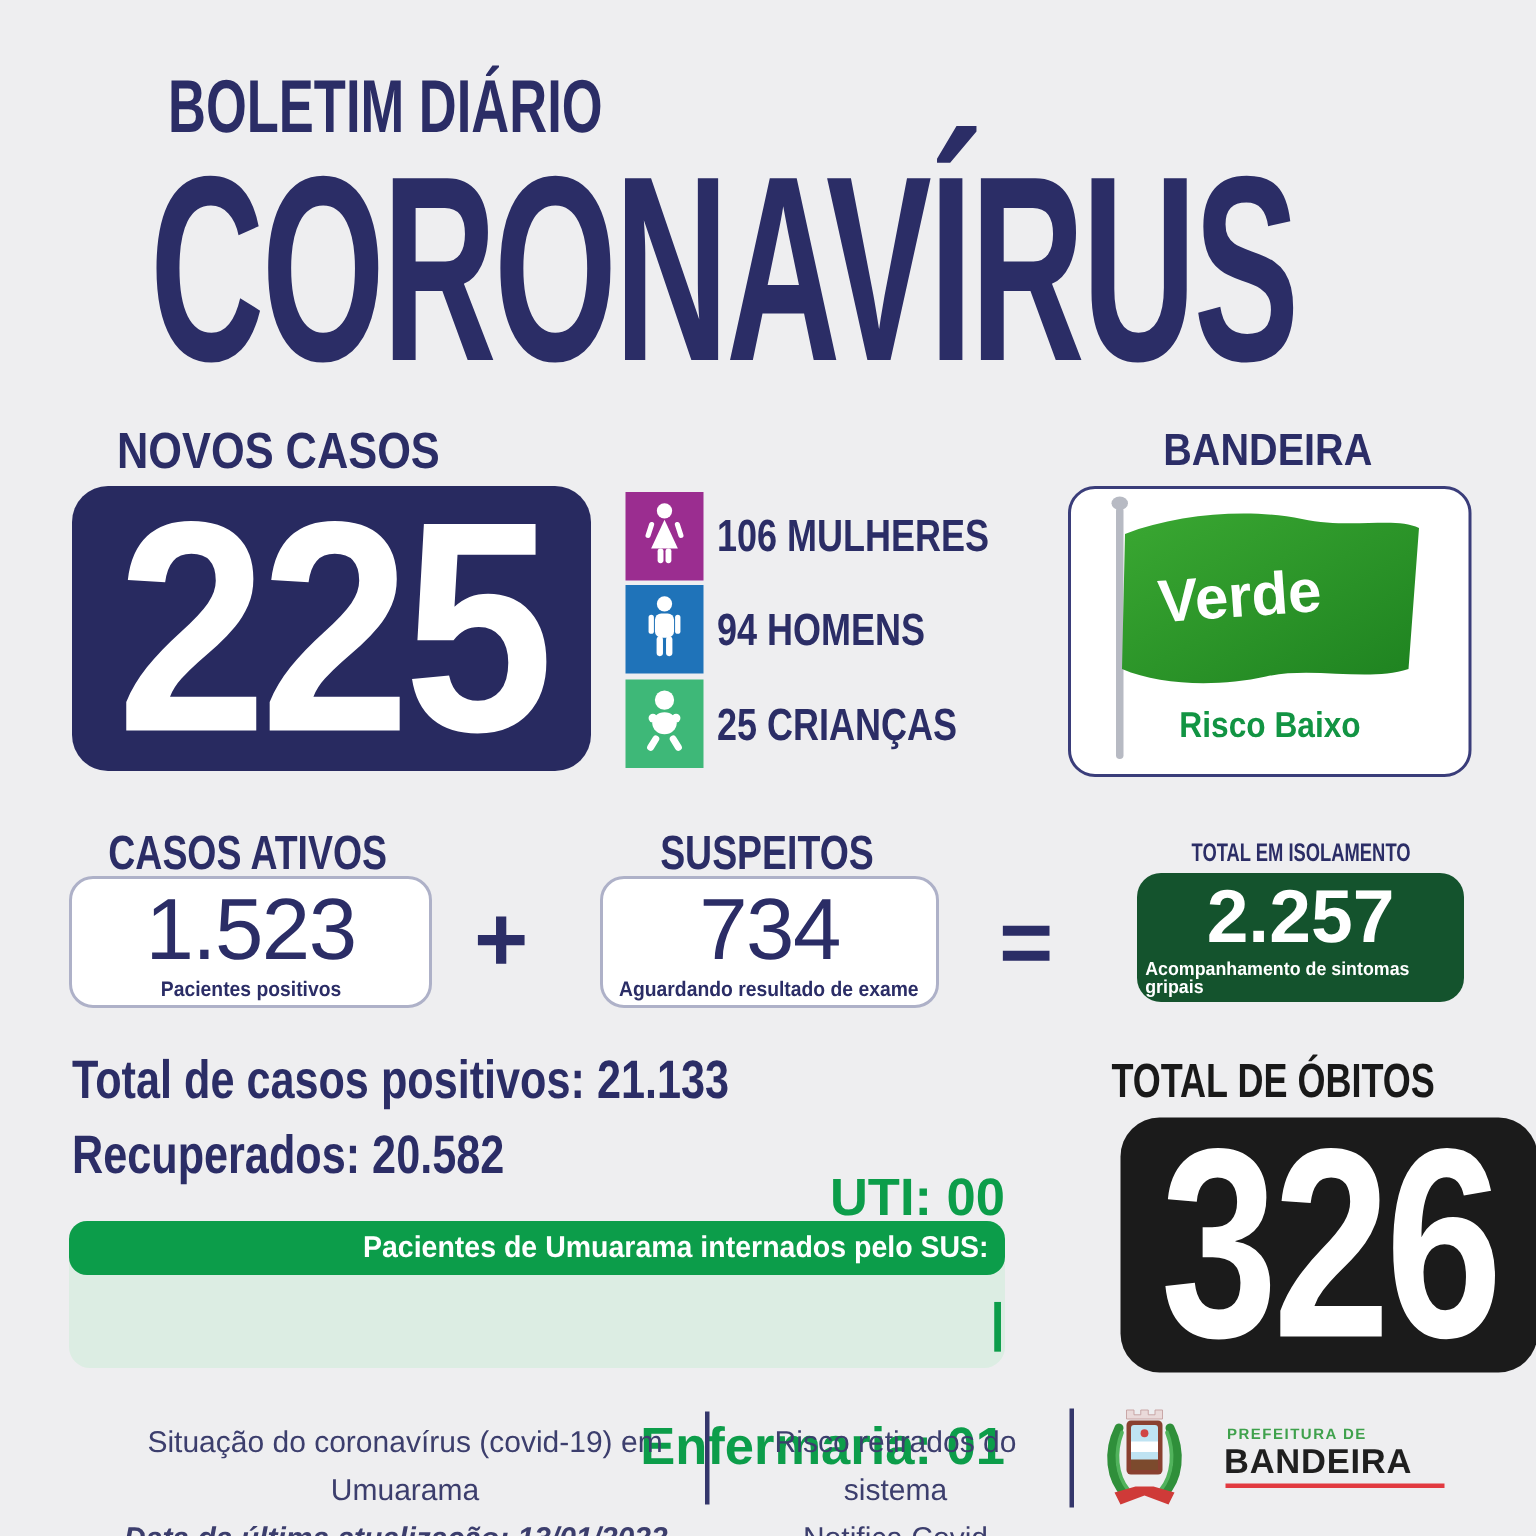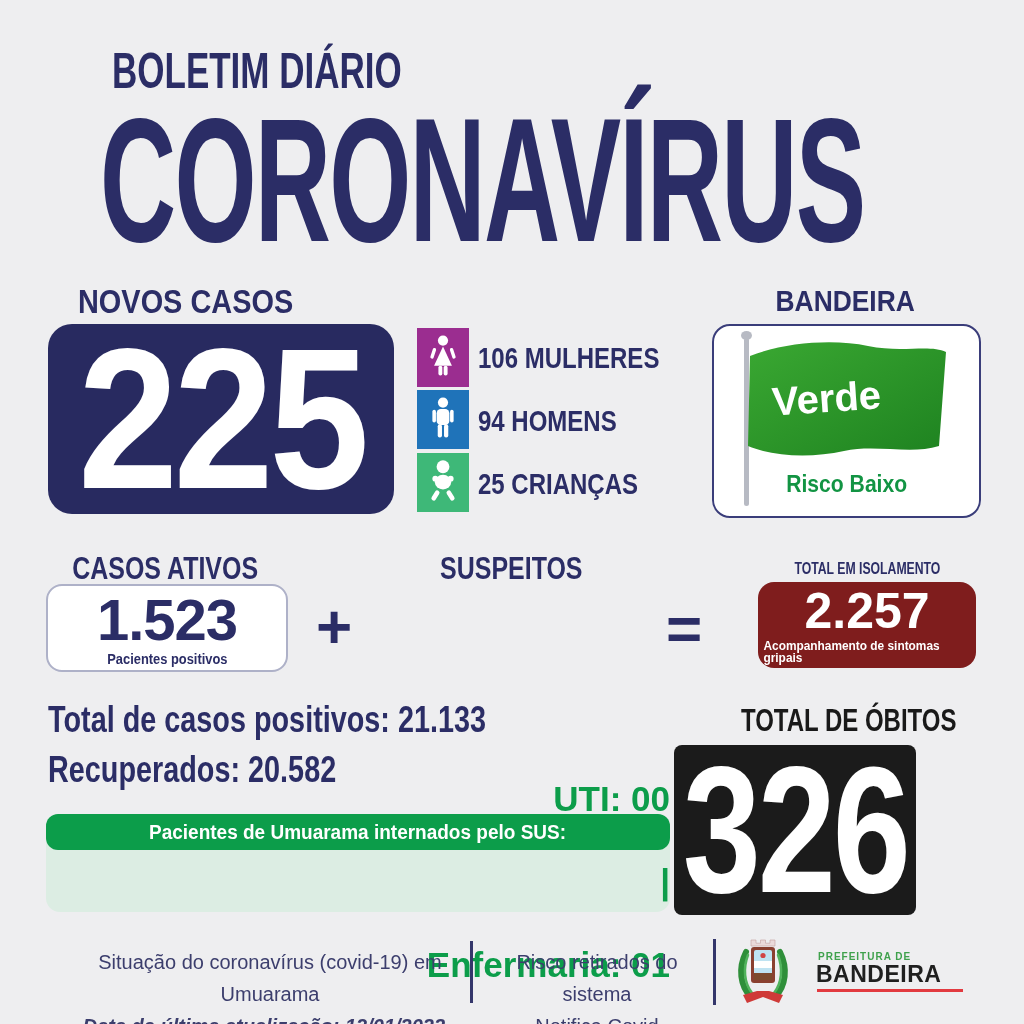--- a/index.html
+++ b/index.html
@@ -32,44 +32,44 @@
   .pole{left:30px;top:12px;width:5px;height:168px;background:#b7bac3;border-radius:3px;}
   .pole-knob{left:27px;top:5px;width:11px;height:9px;background:#b7bac3;border-radius:50%;}
   .flag-svg{left:32px;top:12px;}
   .flag-word{left:58px;top:52px;font-size:40px;font-weight:800;color:#ffffff;transform:rotate(-4deg);line-height:1;}
   .risk{left:0;right:0;top:146px;text-align:center;font-size:24px;font-weight:800;color:#129443;line-height:1;}
 
   
   .stat-label{font-size:32px;font-weight:700;color:#2b2d66;line-height:1;text-align:center;}
   .stat-box{background:#ffffff;border:2px solid #aeb1c8;border-radius:16px;
             display:flex;flex-direction:column;align-items:center;justify-content:center;gap:3px;}
-  .stat-num{font-size:58px;font-weight:700;color:#2b2d66;line-height:1;letter-spacing:-1px;}
+  .stat-num{font-size:58px;font-weight:400;color:#2b2d66;line-height:1;letter-spacing:-1px;}
   .stat-sub{font-size:14px;font-weight:600;color:#2b2d66;line-height:1;transform:scaleX(.92);}
   .op{font-size:62px;font-weight:800;color:#2b2d66;line-height:1;}
-  .iso-box{left:758px;top:582px;width:218px;height:86px;background:#7f1d1d;border-radius:16px;border:none;
+  .iso-box{left:758px;top:582px;width:218px;height:86px;background:#14532d;border-radius:16px;border:none;
            display:flex;flex-direction:column;align-items:center;justify-content:center;gap:4px;}
   .iso-num{font-size:50px;font-weight:800;color:#fff;line-height:1;}
   .iso-sub{font-size:12.5px;font-weight:600;color:#fff;line-height:1;transform:scaleX(.95);}
 
   
   .tot-line{left:48px;font-size:36px;color:#2b2d66;line-height:1;}
   .tot-line .lbl{font-weight:700;}
   .tot-line .val{font-weight:800;}
 
   
   .sus{left:46px;top:814px;width:624px;height:98px;background:#dcede3;border-radius:14px;}
   .sus-head{left:0;top:0;width:624px;height:36px;background:#0c9d4a;border-radius:12px;
-            display:flex;align-items:center;justify-content:center;}
+            display:flex;align-items:center;justify-content:flex-end;}
   .sus-head span{color:#fff;font-size:20px;font-weight:700;transform:scaleX(.95);white-space:nowrap;}
   .sus-body{left:0;top:36px;width:624px;height:62px;display:flex;align-items:flex-end;justify-content:center;gap:48px;flex-direction:column;}
   .sus-body .g{color:#0c9d4a;font-size:35px;font-weight:800;line-height:1;}
 
   
   .ob-label{left:705px;top:704px;width:278px;text-align:center;font-size:32px;font-weight:800;color:#191919;line-height:1;}
-  .ob-box{left:674px;top:745px;width:242px;height:170px;background:#1b1b1b;border-radius:8px;
+  .ob-box{left:747px;top:745px;width:278px;height:170px;background:#1b1b1b;border-radius:26px;
           display:flex;align-items:center;justify-content:center;}
   .ob-value{font-size:180px;font-weight:800;color:#fff;line-height:1;letter-spacing:-4px;
             transform:scaleX(.78);transform-origin:center;}
 
   
   .f-div{width:3px;background:#34366b;}
   .f-col{color:#3c3e6d;font-size:20px;line-height:1.6;text-align:center;}
   .f-col .it{font-style:italic;font-weight:700;}
   .logo-top{left:818px;top:952px;font-size:10px;font-weight:700;color:#3fa14c;letter-spacing:1px;line-height:1;}
   .logo-name{left:816px;top:963px;font-size:23px;font-weight:800;color:#1f1f1f;letter-spacing:.5px;line-height:1;}
@@ -149,20 +149,24 @@
 
   <div class="abs stat-label" style="left:46px;top:552px;width:238px;"><span class="cond-c" style="transform:scaleX(.78);">CASOS ATIVOS</span></div>
   <div class="abs stat-box" style="left:46px;top:584px;width:238px;height:84px;">
     <span class="stat-num">1.523</span>
     <span class="stat-sub">Pacientes positivos</span>
   </div>
 
   <div class="abs op" style="left:316px;top:596px;">+</div>
 
   <div class="abs stat-label" style="left:400px;top:552px;width:222px;"><span class="cond-c" style="transform:scaleX(.78);">SUSPEITOS</span></div>
+  <div class="abs stat-box" style="left:400px;top:584px;width:222px;height:84px;">
+    <span class="stat-num">734</span>
+    <span class="stat-sub">Aguardando resultado de exame</span>
+  </div>
 
   <div class="abs op" style="left:666px;top:598px;">=</div>
 
   <div class="abs stat-label" style="left:758px;top:560px;width:218px;font-size:17px;"><span class="cond-c" style="transform:scaleX(.72);">TOTAL EM ISOLAMENTO</span></div>
   <div class="abs iso-box">
     <span class="iso-num">2.257</span>
     <span class="iso-sub">Acompanhamento de sintomas gripais</span>
   </div>
 
   <div class="abs tot-line cond" style="top:702px;transform:scaleX(.8);">

